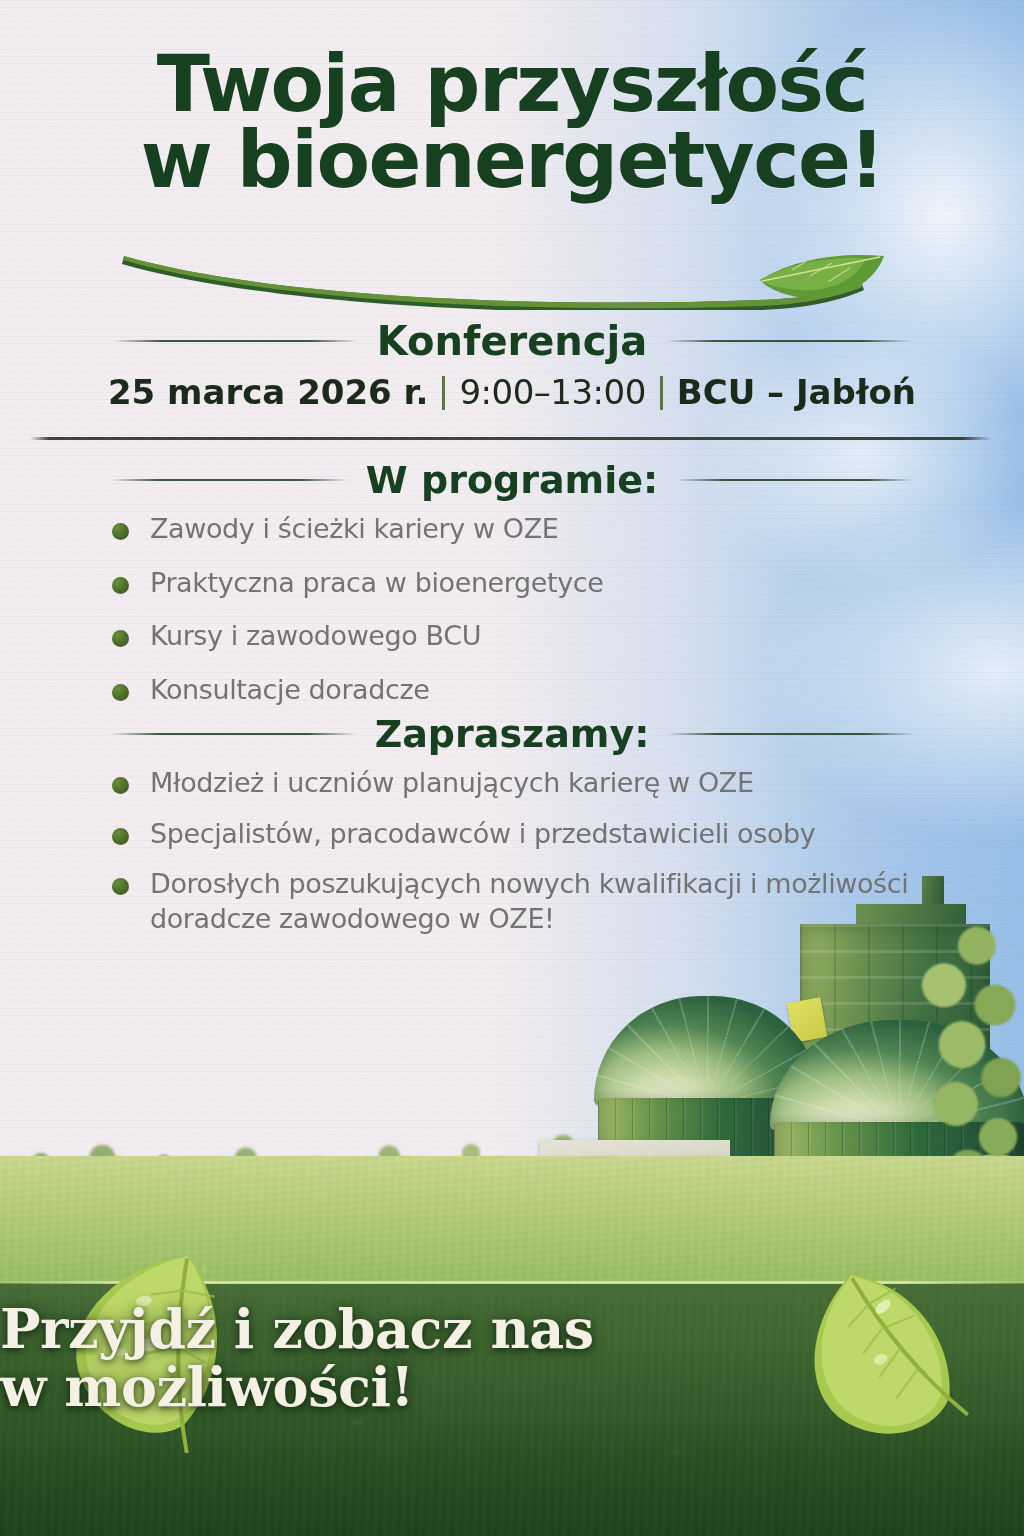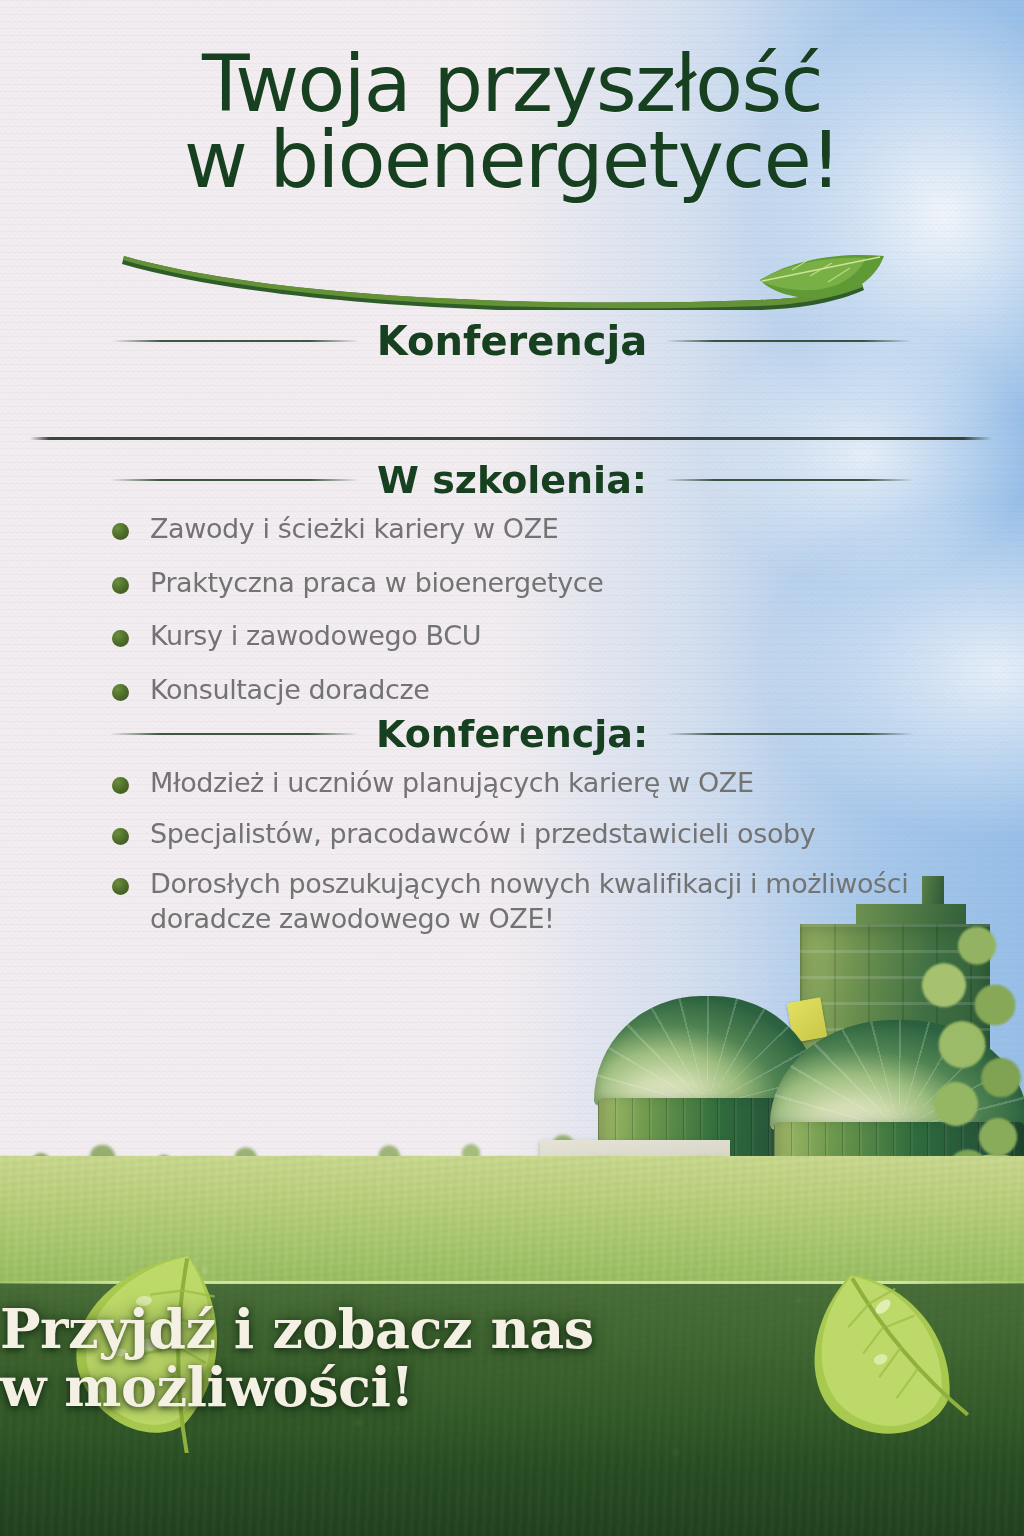--- a/index.html
+++ b/index.html
@@ -188,21 +188,21 @@
       radial-gradient(circle 24px at 80% 90%, #749b4e 0 72%, transparent 74%);
     filter:blur(.8px);
   }
 
   
   .content{position:absolute;inset:0;}
 
   .title{
     position:absolute;left:0;right:0;top:46px;text-align:center;
     font-family:"DejaVu Sans", sans-serif;
-    font-weight:normal;font-style:normal;
+    font-weight:bold;font-style:normal;
     color:#16401f;
     font-size:78px;line-height:.98;
     letter-spacing:-1.5px;
     text-shadow:0 1px 0 rgba(255,255,255,.35);
   }
   .title .l1{display:block;}
   .title .l2{display:block;}
 
   .flourish{position:absolute;left:120px;top:240px;width:790px;height:70px;}
 
@@ -337,26 +337,33 @@
     </svg>
 
     <div class="section-head" id="konferencja-head">
       <div class="head-row">
         <span class="rule"></span>
         <span class="txt">Konferencja</span>
         <span class="rule"></span>
       </div>
     </div>
 
+    <div class="datebar">
+      <span class="strong">25 marca 2026 r.</span>
+      <span class="sep"></span>
+      <span class="plain">9:00–13:00</span>
+      <span class="sep"></span>
+      <span class="strong">BCU – Jabłoń</span>
+    </div>
     <div class="rule-full"></div>
 
     <div class="section-head" id="program-head">
       <div class="head-row">
         <span class="rule"></span>
-        <span class="txt">W szkolenia:</span>
+        <span class="txt">W programie:</span>
         <span class="rule"></span>
       </div>
     </div>
 
     <div class="bullets" id="program-list">
       <div class="bullet-item">
         <span>Zawody i ścieżki kariery w OZE</span>
       </div>
       <div class="bullet-item">
         <span>Praktyczna praca w bioenergetyce</span>
@@ -365,21 +372,21 @@
         <span>Kursy i zawodowego BCU</span>
       </div>
       <div class="bullet-item">
         <span>Konsultacje doradcze</span>
       </div>
     </div>
 
     <div class="section-head" id="zapraszamy-head">
       <div class="head-row">
         <span class="rule"></span>
-        <span class="txt">Konferencja:</span>
+        <span class="txt">Zapraszamy:</span>
         <span class="rule"></span>
       </div>
     </div>
 
     <div class="bullets" id="audience-list">
       <div class="bullet-item">
         <span>Młodzież i uczniów planujących karierę w OZE</span>
       </div>
       <div class="bullet-item">
         <span>Specjalistów, pracodawców i przedstawicieli osoby</span>

